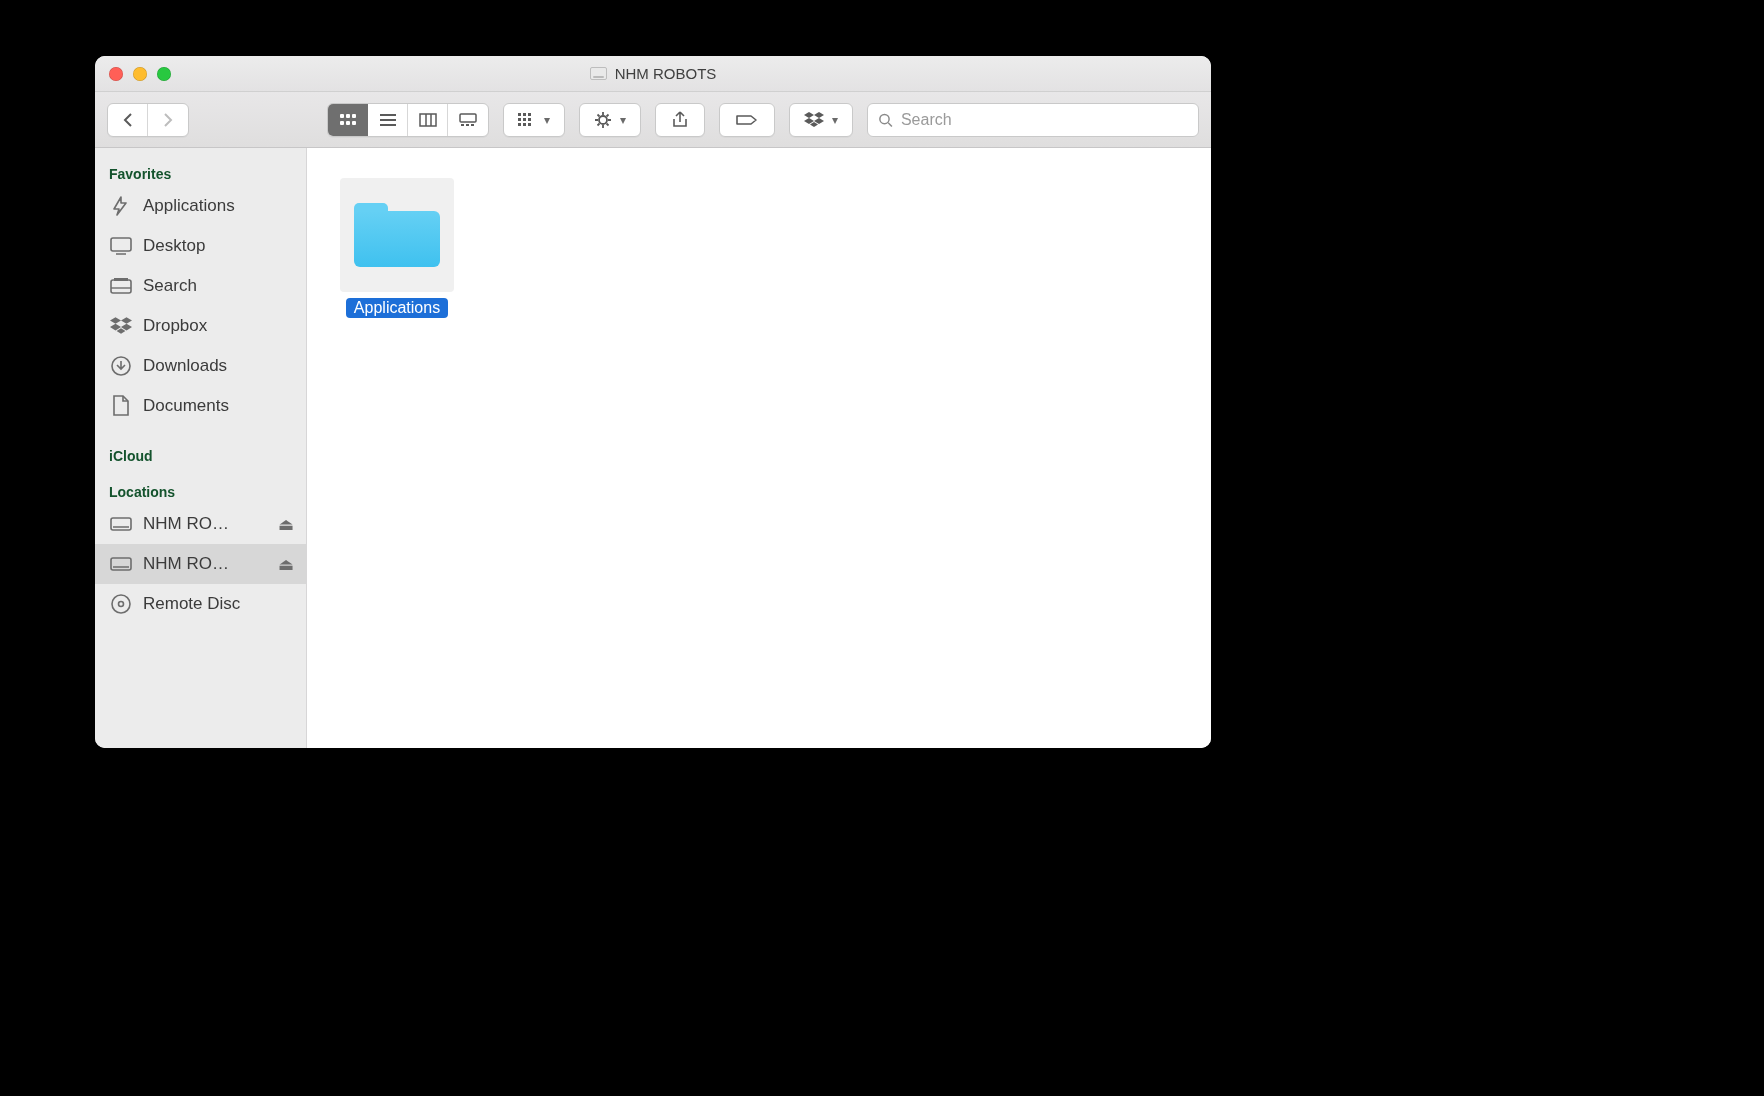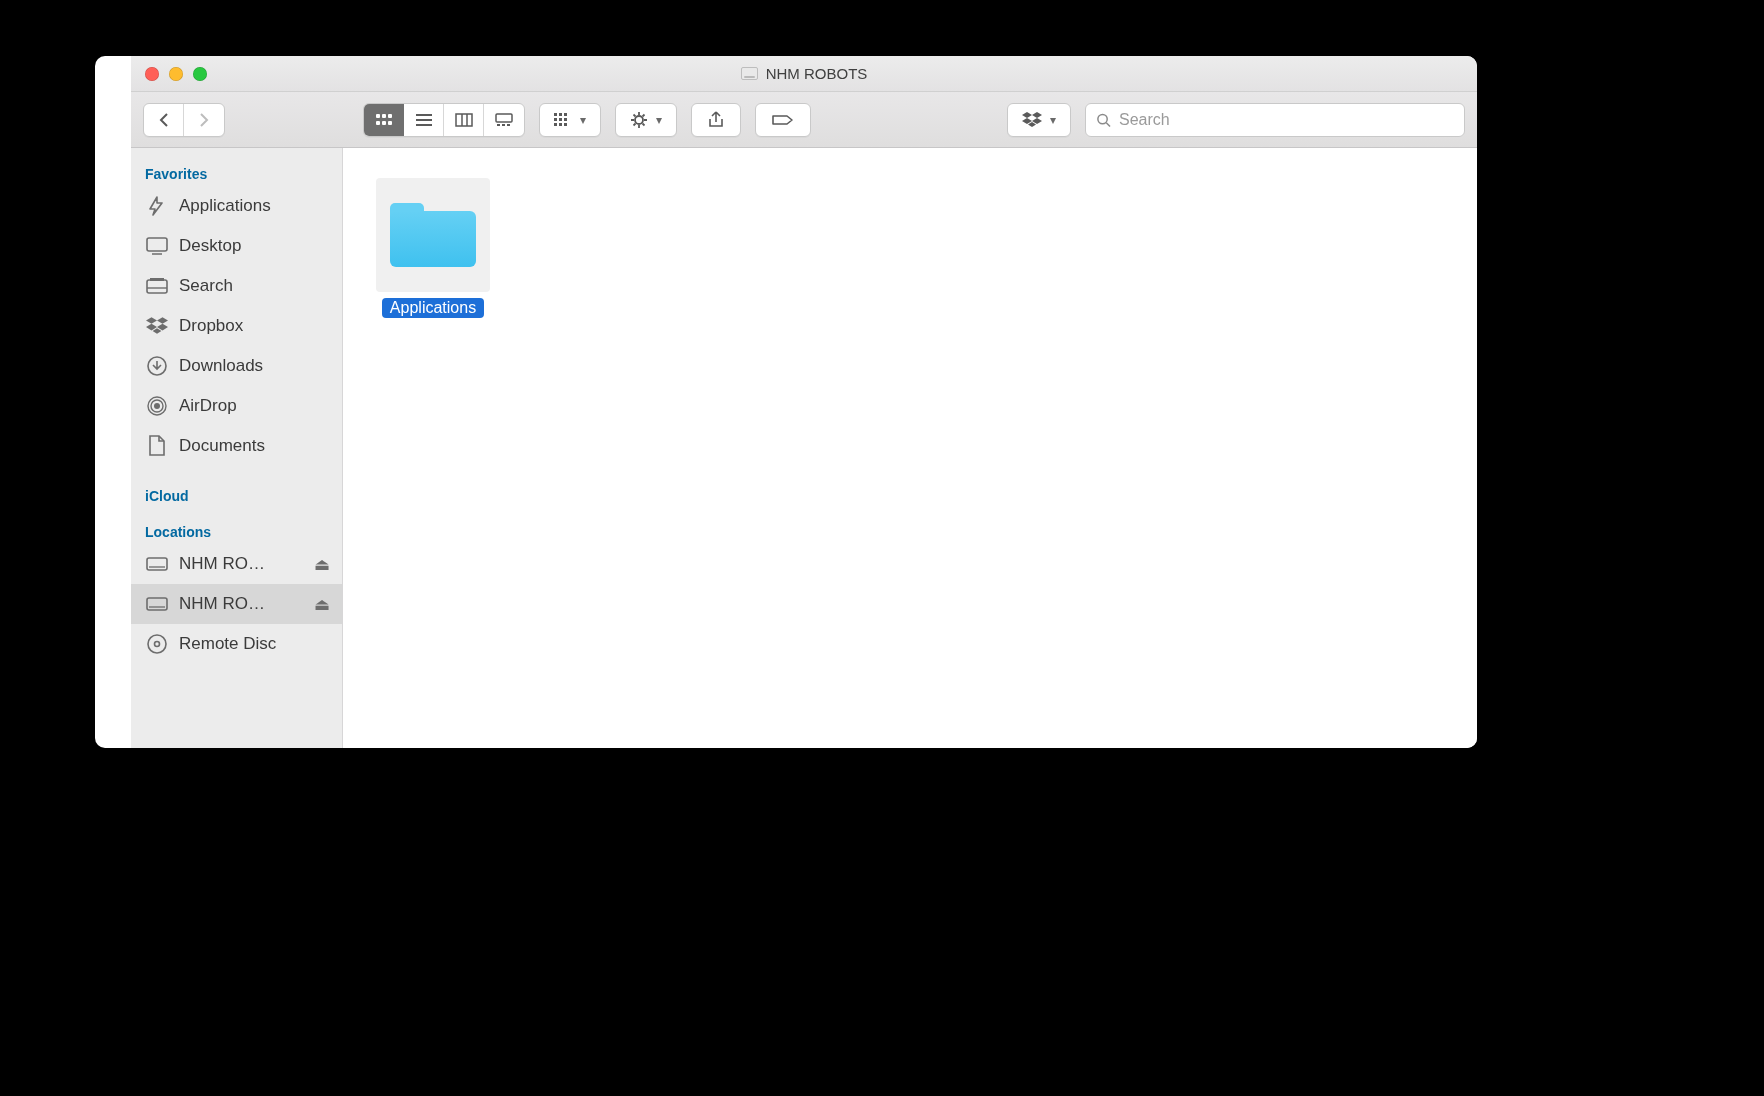--- a/index.html
+++ b/index.html
@@ -8,29 +8,28 @@
     width: 1764px;
     height: 1096px;
     font-family: -apple-system, "Helvetica Neue", Helvetica, Arial, sans-serif;
     position: relative;
     overflow: hidden;
   }
   .window {
     position: absolute;
     left: 95px;
     top: 56px;
-    width: 1382px;
+    width: 1116px;
     height: 692px;
     background: #fff;
     border-radius: 10px;
     box-shadow: 0 30px 70px rgba(0,0,0,.55), 0 0 0 1px rgba(0,0,0,.15);
     overflow: hidden;
     display: flex;
     flex-direction: column;
-    padding-left: 36px;
   }
   .titlebar {
     height: 36px;
     background: linear-gradient(#ececec,#e3e2e3);
     border-bottom: 1px solid #d0d0d0;
     display: flex;
     align-items: center;
     position: relative;
   }
   .traffic {
@@ -104,21 +103,21 @@
 
   .body{
     flex:1;display:flex;min-height:0;
   }
   .sidebar{
     width:212px;background:#ececec;border-right:1px solid #d7d6d7;
     padding:12px 0 8px 0;font-size:17px;color:#3b3b3b;
     overflow:hidden;
   }
   .sb-header{
-    font-size:14px;color:#0369a1;font-weight:600;
+    font-size:14px;color:#14532d;font-weight:600;
     padding:6px 14px 4px;
   }
   .sb-item{
     display:flex;align-items:center;gap:10px;
     padding:6px 10px 6px 14px;height:40px;
     white-space:nowrap;
   }
   .sb-item.selected{background:#d7d7d7;}
   .sb-icon{width:24px;height:24px;display:flex;align-items:center;justify-content:center;color:#6d6d6d;flex:0 0 24px;}
   .sb-label{overflow:hidden;text-overflow:ellipsis;}
@@ -354,30 +353,20 @@
       <div class="sb-item">
         <span class="sb-icon">
           <svg width="22" height="22" viewBox="0 0 22 22">
               <circle cx="11" cy="11" r="9" fill="none" stroke="#6d6d6d" stroke-width="1.6"></circle>
               <path d="M11 6 v7 M7 10 l4 4 4-4" fill="none" stroke="#6d6d6d" stroke-width="1.6"></path>
             </svg>
         </span>
         <span class="sb-label">Downloads</span>
       </div>
 
-      <div class="sb-item">
-        <span class="sb-icon">
-          <svg width="22" height="22" viewBox="0 0 22 22">
-              <circle cx="11" cy="11" r="3" fill="#6d6d6d"></circle>
-              <circle cx="11" cy="11" r="6" fill="none" stroke="#6d6d6d" stroke-width="1.4"></circle>
-              <circle cx="11" cy="11" r="9" fill="none" stroke="#6d6d6d" stroke-width="1.4"></circle>
-            </svg>
-        </span>
-        <span class="sb-label">AirDrop</span>
-      </div>
 
       <div class="sb-item">
         <span class="sb-icon">
           <svg width="20" height="22" viewBox="0 0 20 22">
               <path d="M3 1 h9 l5 5 v14 H3 z" fill="none" stroke="#6d6d6d" stroke-width="1.6"></path>
               <path d="M12 1 v5 h5" fill="none" stroke="#6d6d6d" stroke-width="1.6"></path>
             </svg>
         </span>
         <span class="sb-label">Documents</span>
       </div>

